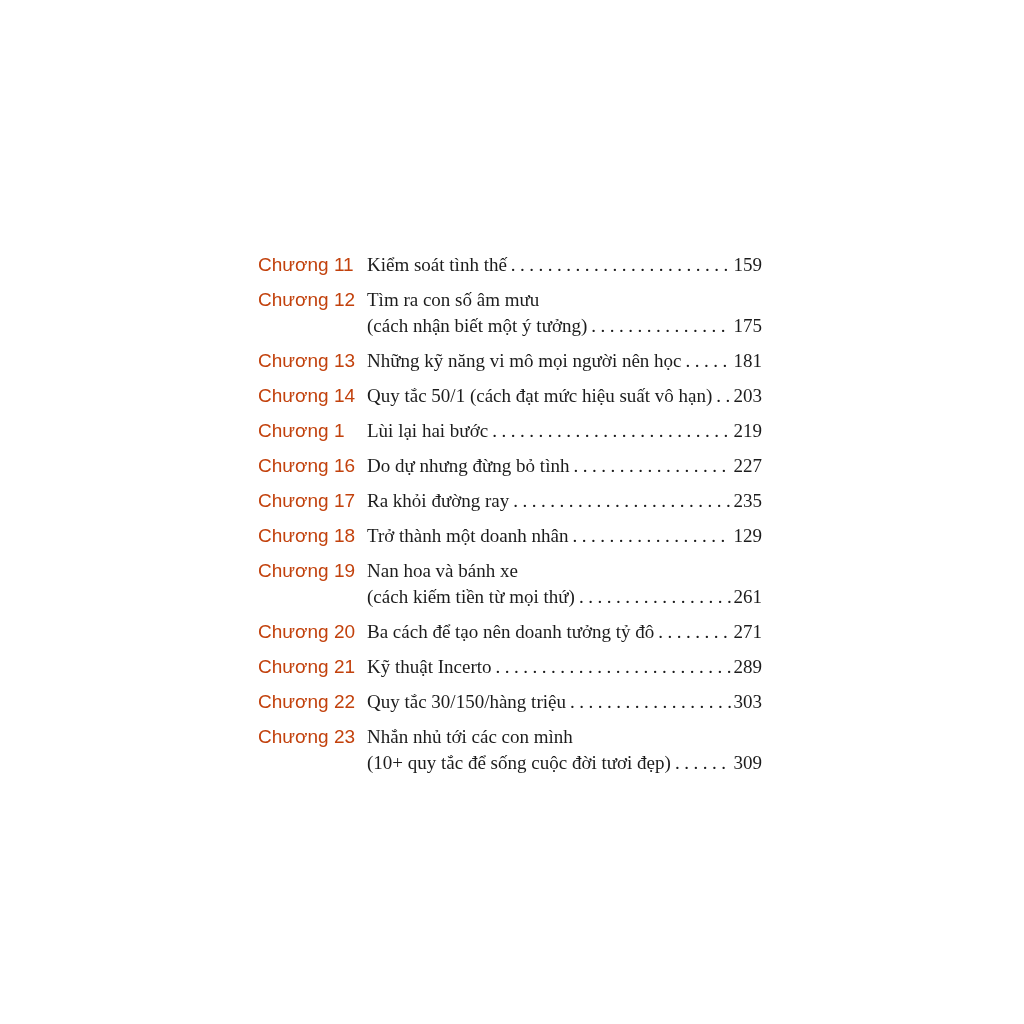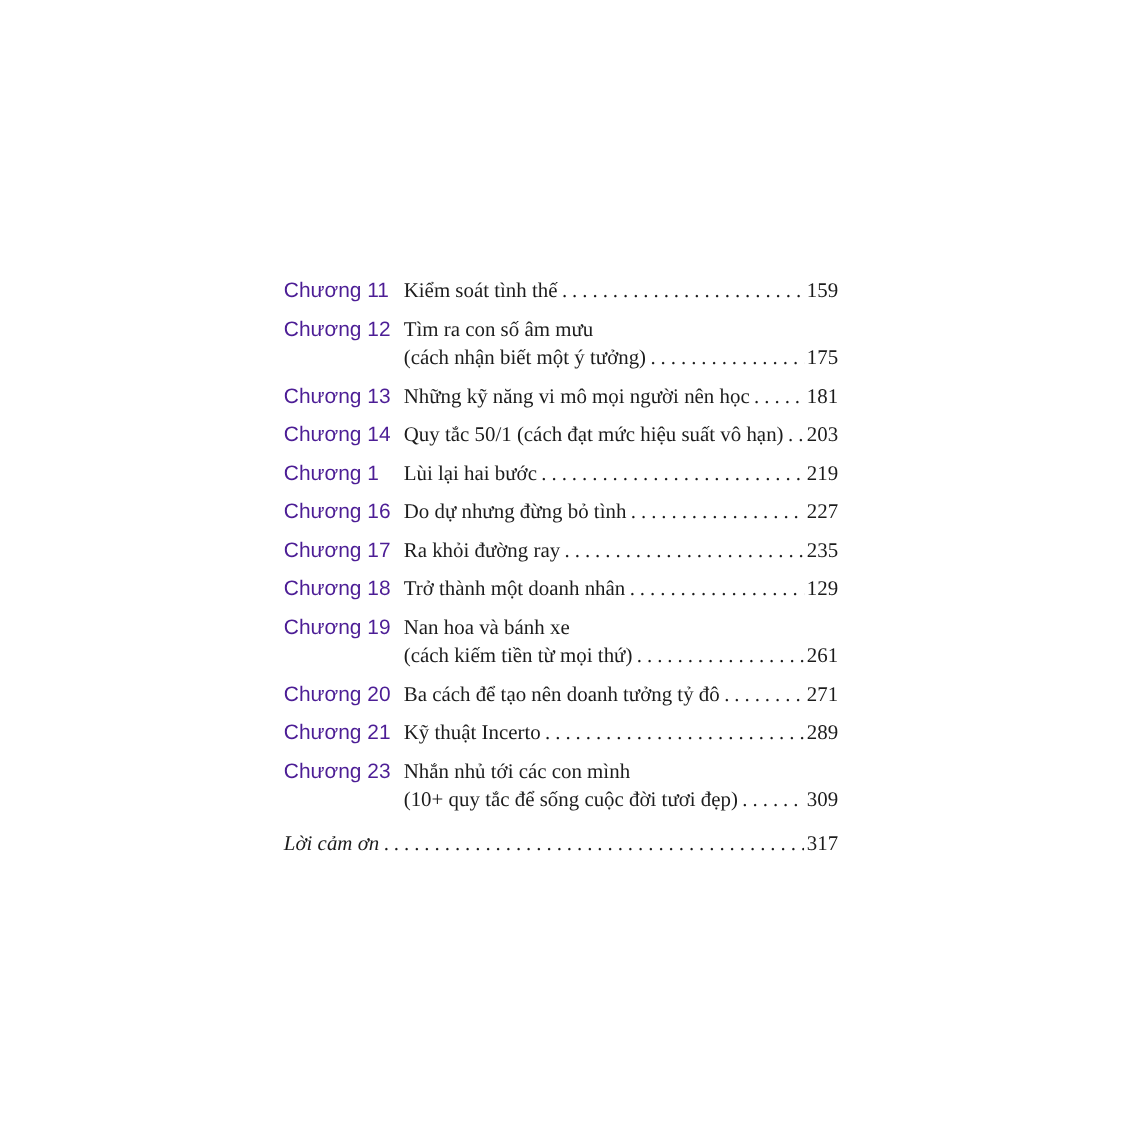--- a/index.html
+++ b/index.html
@@ -21,21 +21,21 @@
     display: flex;
     align-items: flex-start;
     margin-bottom: 9px;
   }
   .chapter-label {
     width: 109px;
     flex-shrink: 0;
     font-family: "Liberation Sans", sans-serif;
     font-size: 19px;
     line-height: 26px;
-    color: #4c1d95;
+    color: #c2410c;
   }
   .entry-body {
     flex: 1;
     min-width: 0;
   }
   .line {
     display: flex;
     align-items: baseline;
     font-size: 19px;
     line-height: 26px;
@@ -192,34 +192,39 @@
     <span class="chapter-label">Chương 21</span>
     <div class="entry-body">
   <div class="line">
     <span class="title-text">Kỹ thuật Incerto</span>
   <span class="dotline"></span>
             <span class="page-number">289</span>
           </div>
 </div>
   </div>
 
+  <div class="toc-row">
+    <span class="chapter-label">Chương 22</span>
+    <div class="entry-body">
+  <div class="line">
+    <span class="title-text">Quy tắc 30/150/hàng triệu</span>
+  <span class="dotline"></span>
+            <span class="page-number">303</span>
+          </div>
+</div>
+  </div>
 
   <div class="toc-row">
     <span class="chapter-label">Chương 23</span>
     <div class="entry-body">
   <div class="line">
     <span class="title-text">Nhắn nhủ tới các con mình</span>
   </div>
 
   <div class="line">
     <span class="title-text">(10+ quy tắc để sống cuộc đời tươi đẹp)</span>
   <span class="dotline"></span>
             <span class="page-number">309</span>
           </div>
 </div>
   </div>
 </div>
-  <div class="ack-row">
-    <span class="ack-label">Lời cảm ơn</span>
-    <span class="dotline"></span>
-    <span class="page-number">317</span>
-  </div>
 </main>
 
 </body></html>

